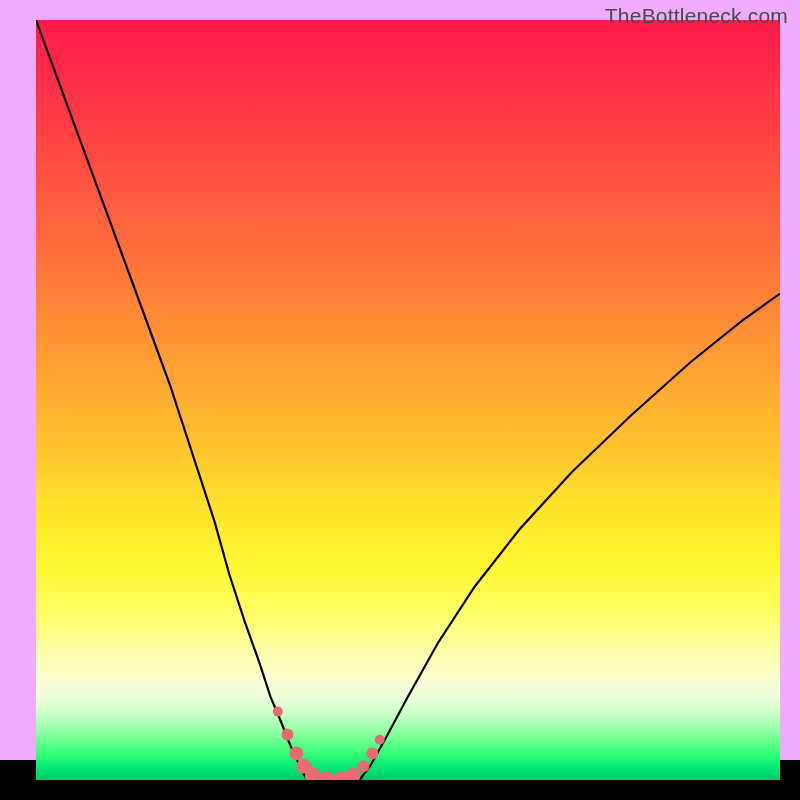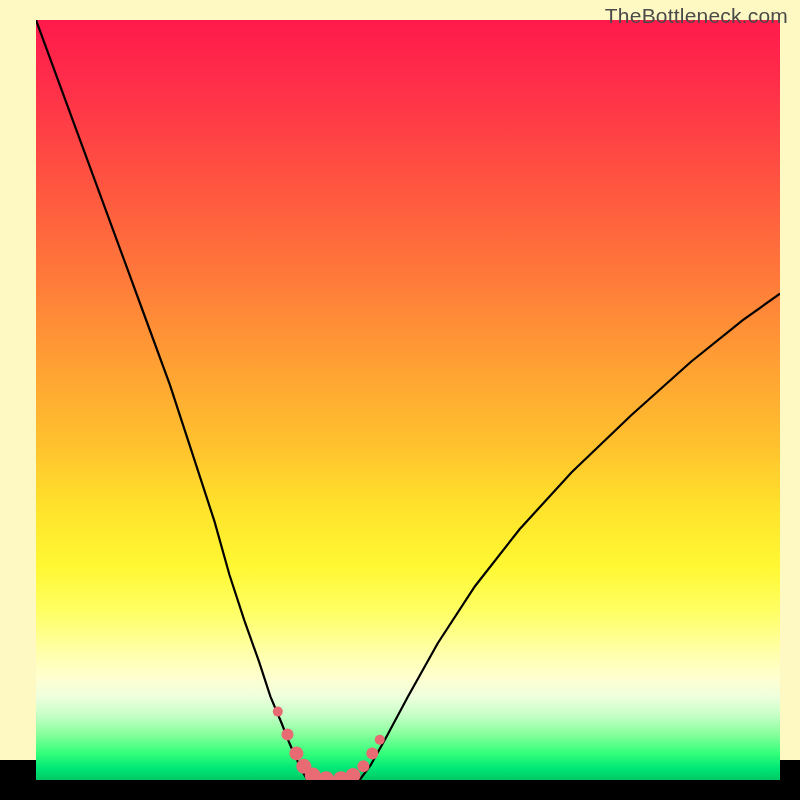--- a/index.html
+++ b/index.html
@@ -8,21 +8,21 @@
     width: 800px;
     height: 800px;
     overflow: hidden;
     background: #000;
     font-family: Arial, Helvetica, sans-serif;
   }
   .stage {
     position: relative;
     width: 800px;
     height: 760px;
-    background: #fef9c3;
+    background: #f0abfc;
   }
   .plot-area {
     position: absolute;
     left: 36px;
     top: 20px;
     width: 744px;
     height: 760px;
     
     background: linear-gradient(
       to bottom,

